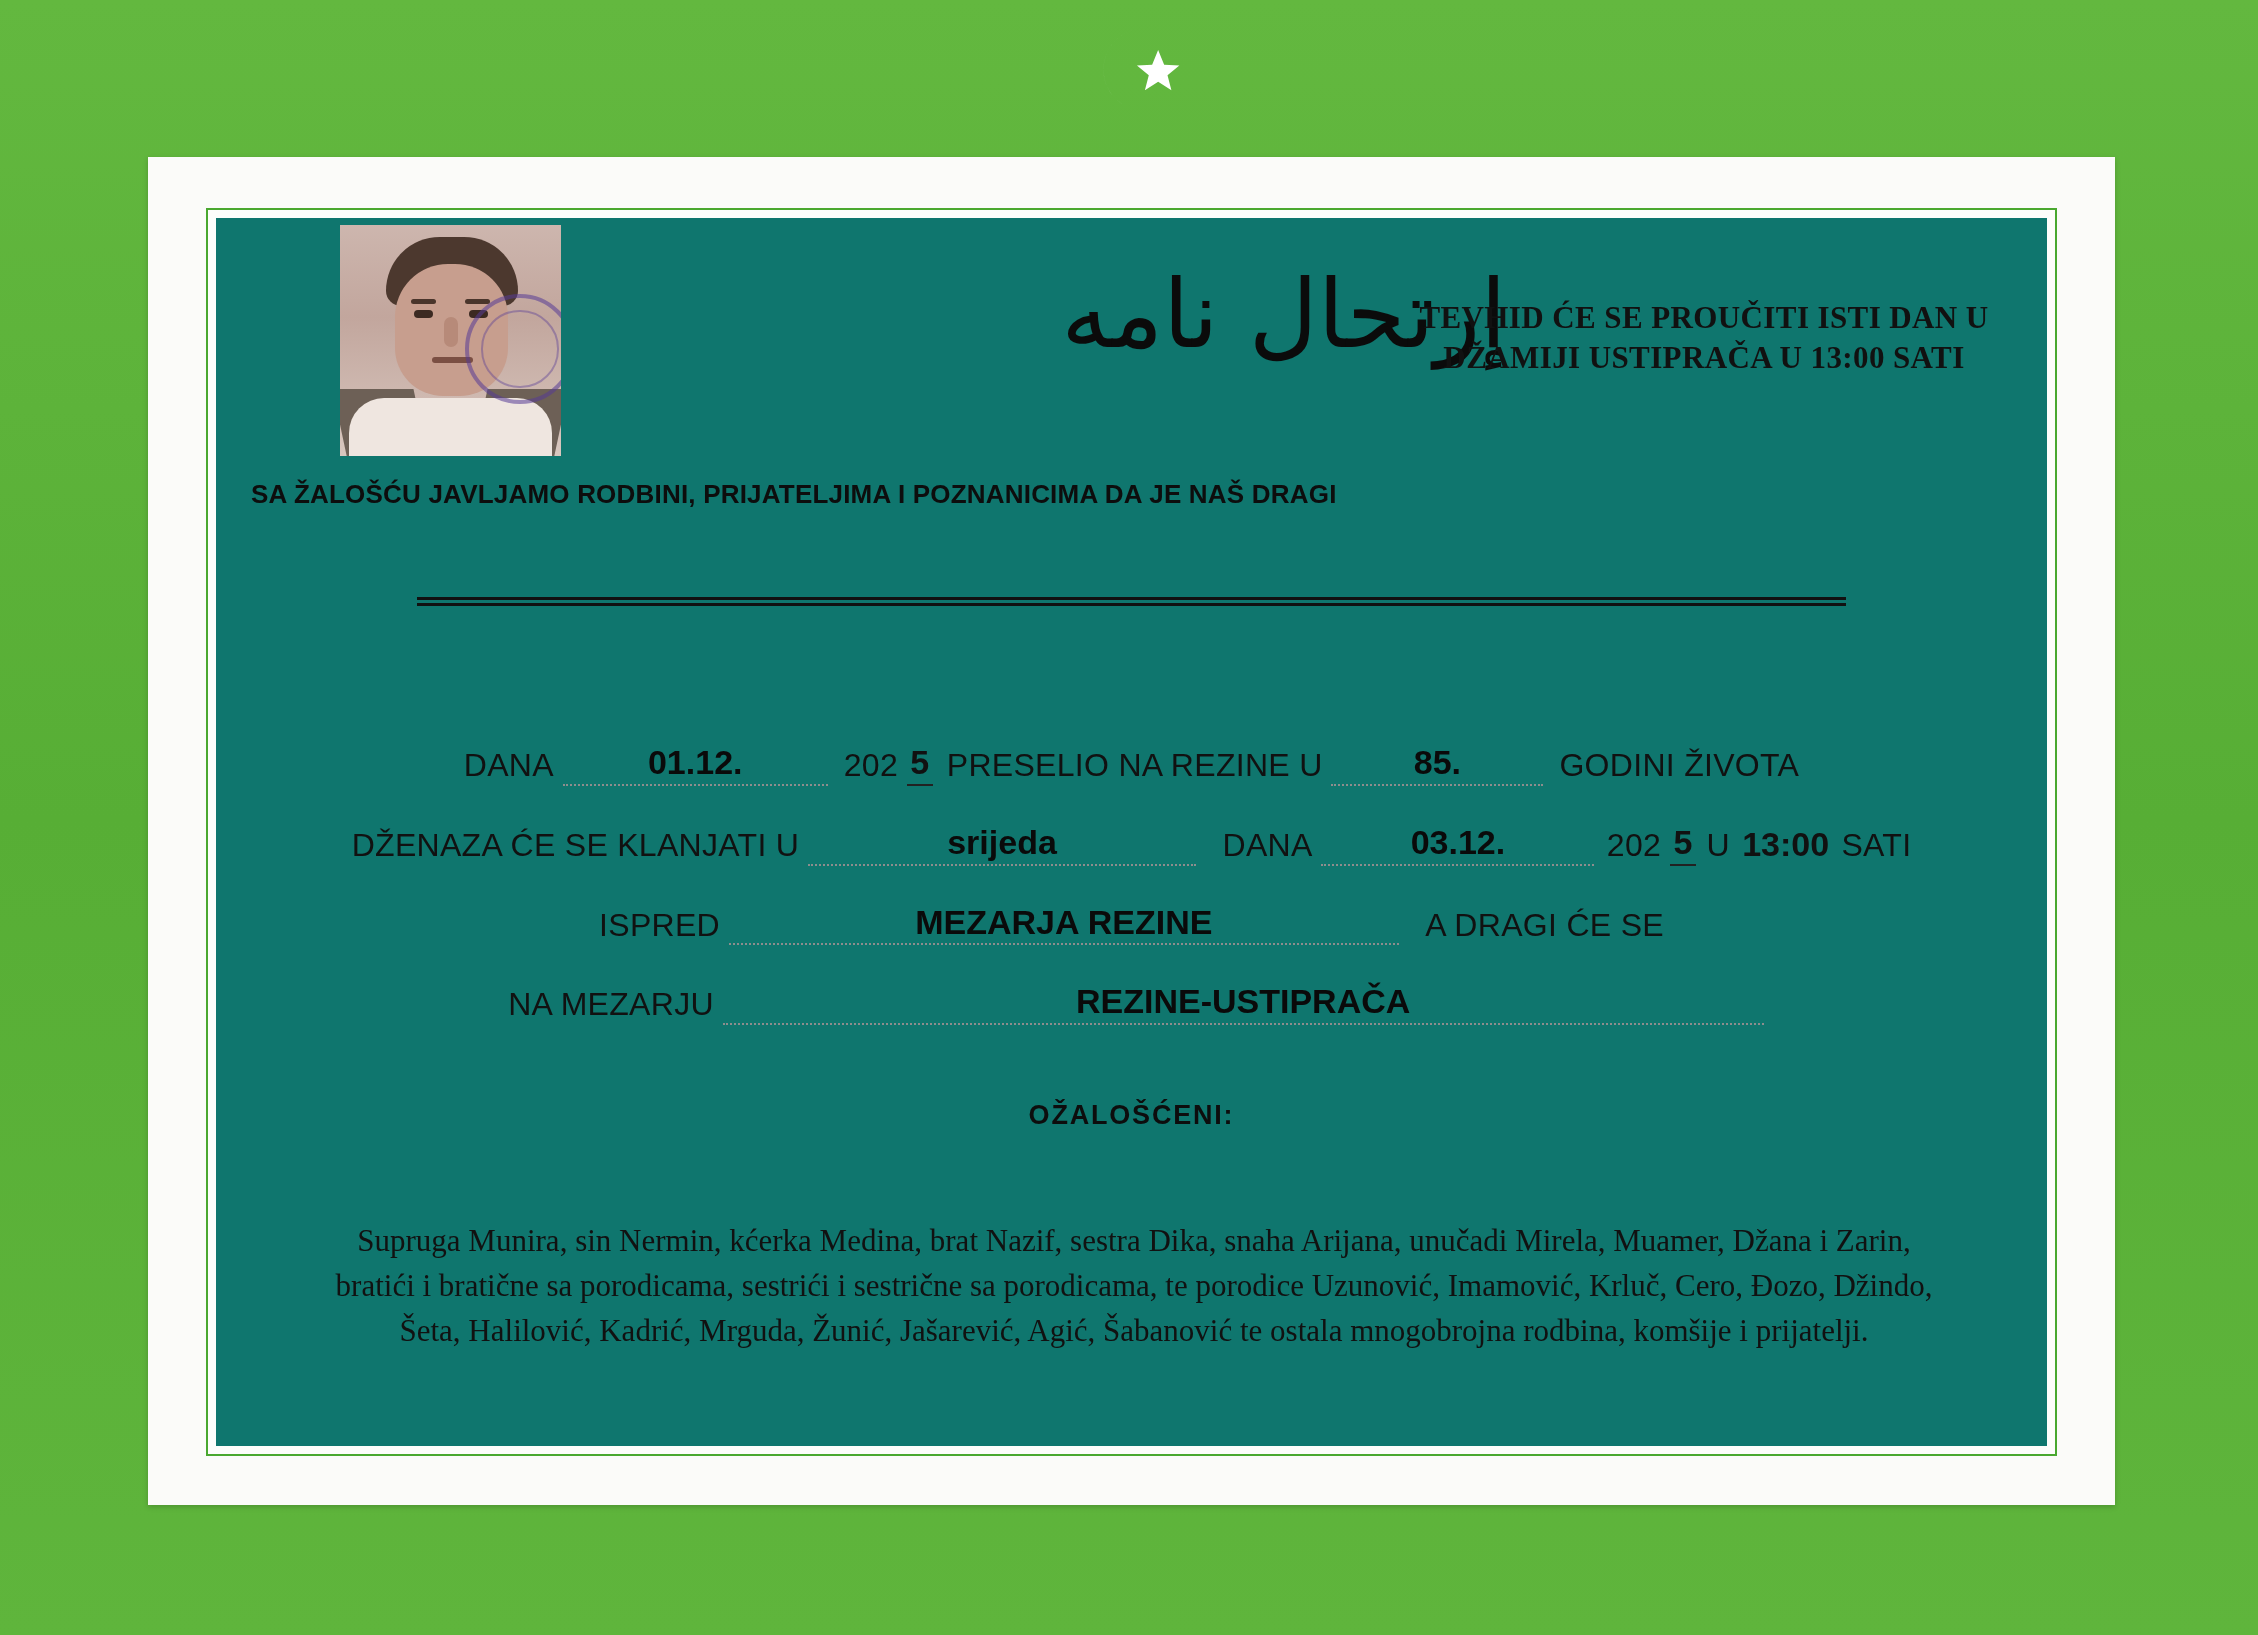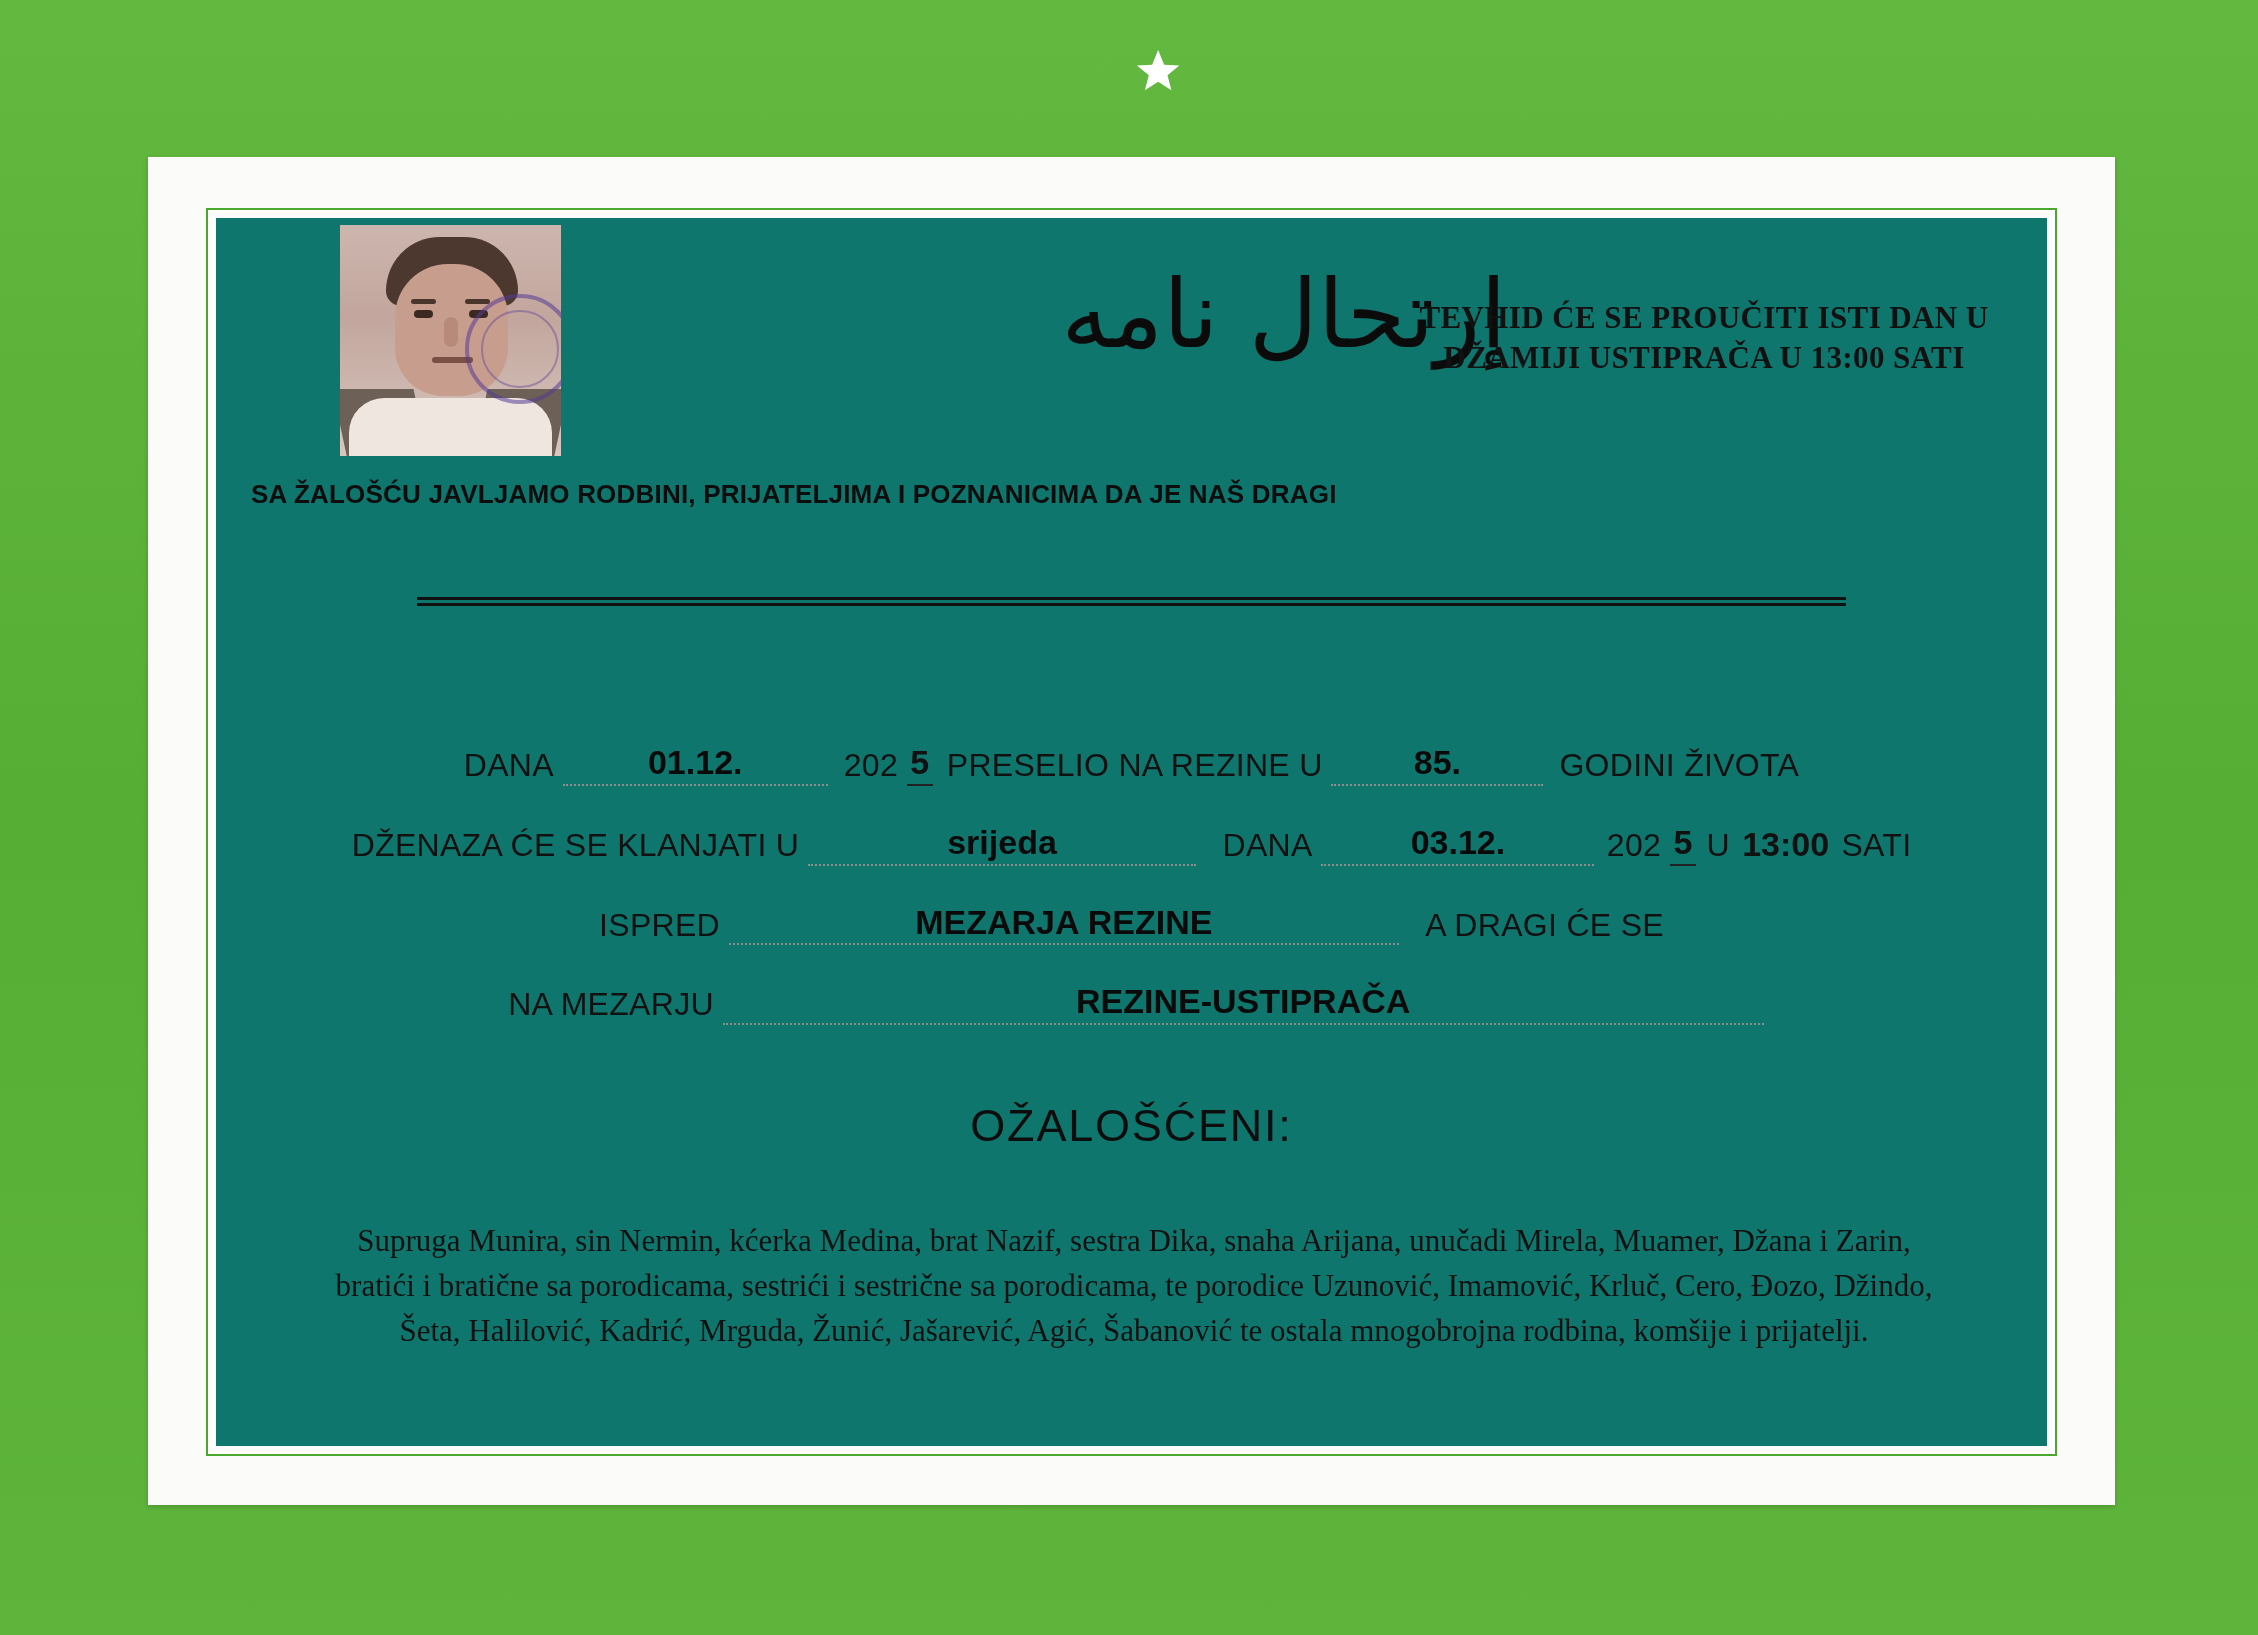--- a/index.html
+++ b/index.html
@@ -275,22 +275,22 @@
     border-bottom: 2.6px solid #222;
   }
 
   
   .mourners-title {
     position: absolute;
     left: 0;
     right: 0;
     top: 882px;
     text-align: center;
-    font-size: 45px;
-    font-weight: normal;
+    font-size: 27px;
+    font-weight: bold;
     letter-spacing: 1.8px;
     color: #0d0d0d;
   }
   .mourners-list {
     position: absolute;
     left: 104px;
     right: 99px;
     top: 1001px;
     text-align: center;
     font-family: "Liberation Serif", serif;

